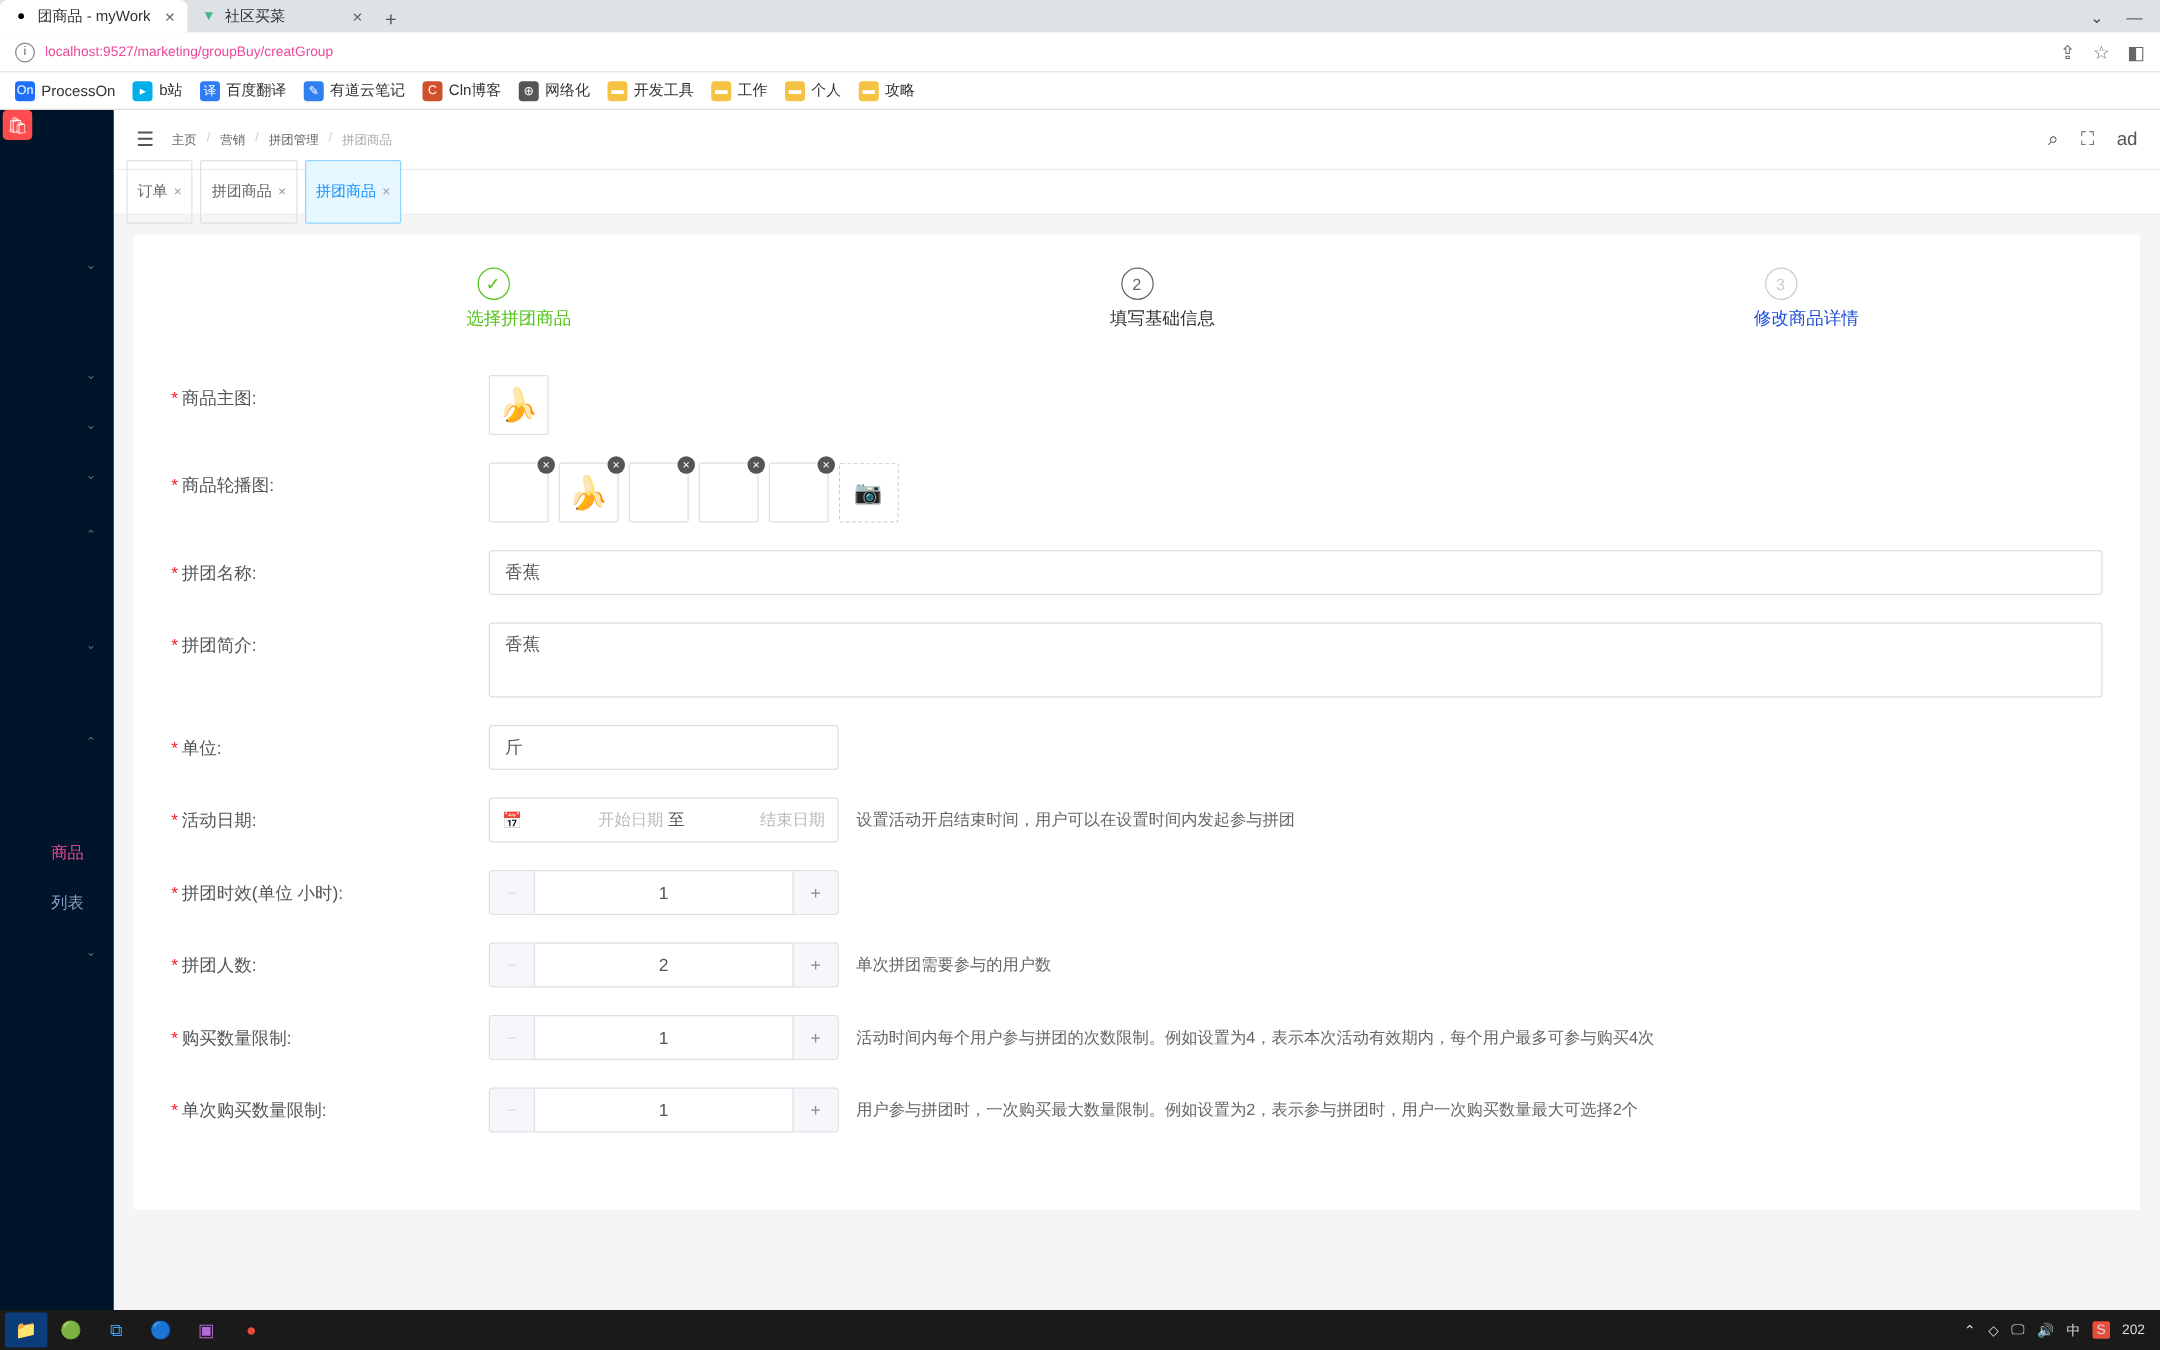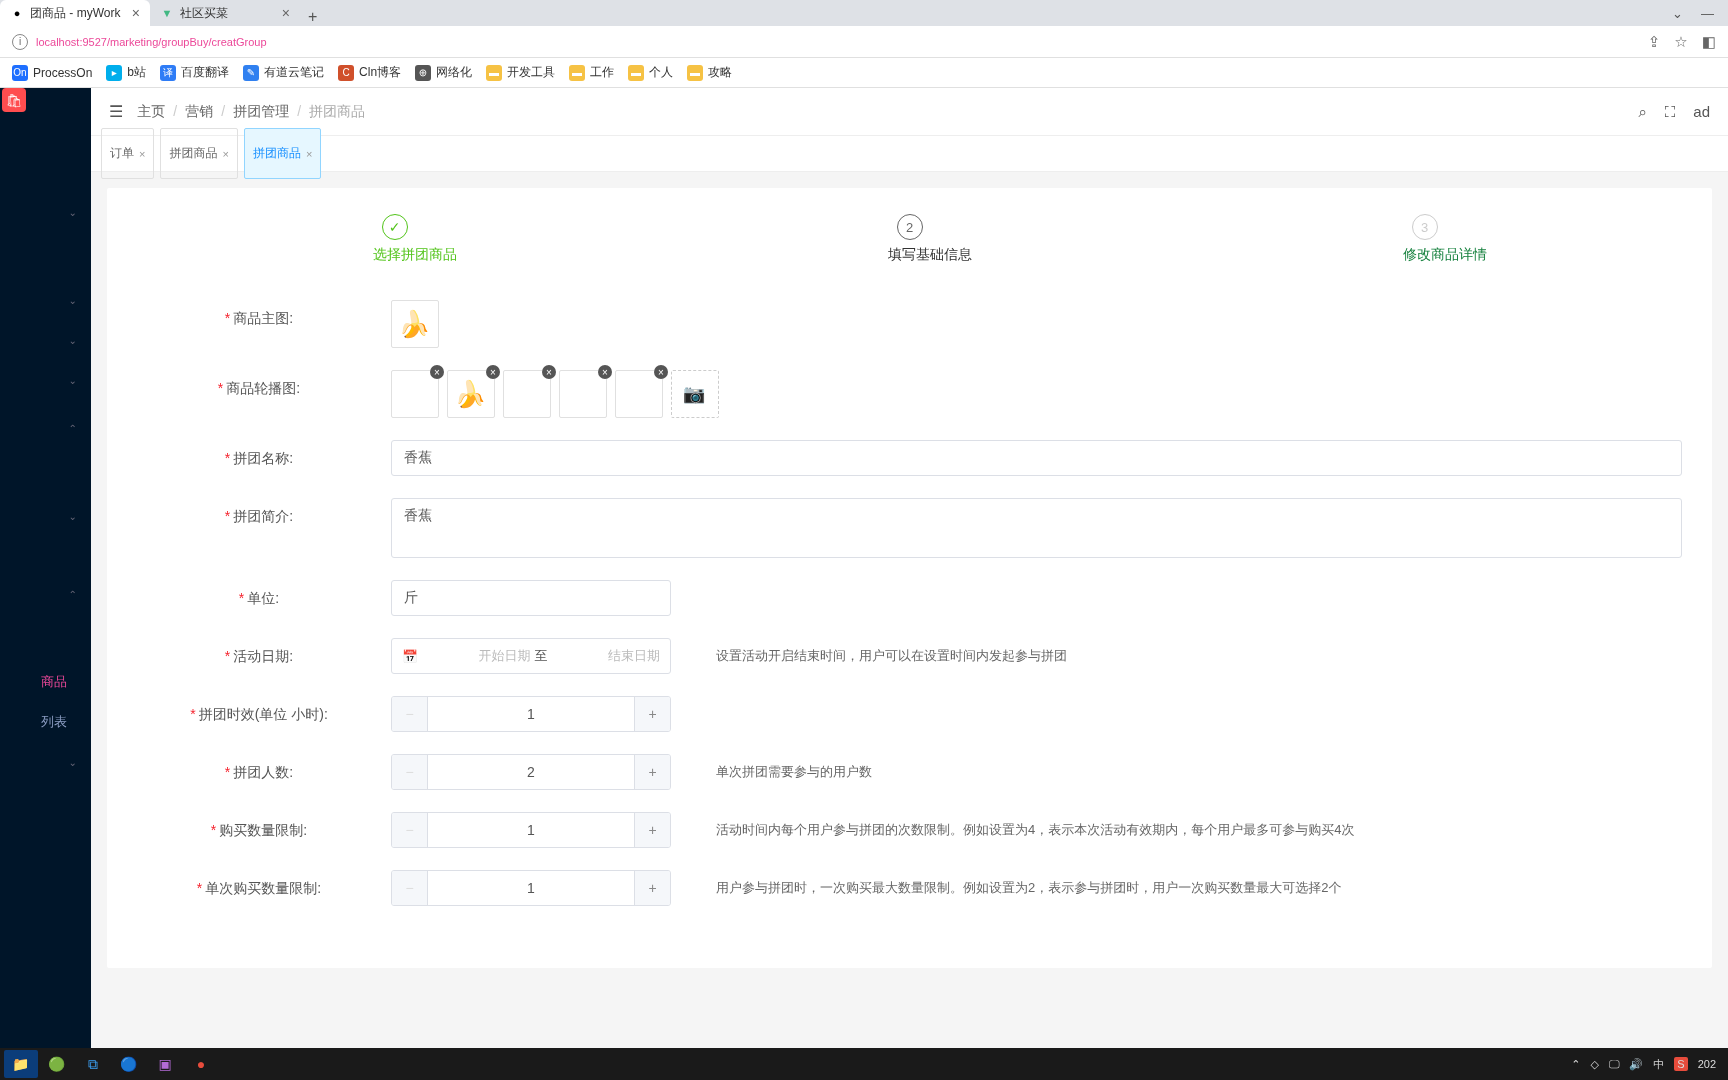--- a/index.html
+++ b/index.html
@@ -29,45 +29,45 @@
 .sidebar { width: 91px; background: #001529; color: #8b9dc3; padding-top: 4px; position: relative; }
 .side-item { height: 40px; display: flex; align-items: center; justify-content: flex-end; padding-right: 14px; font-size: 13px; cursor: pointer; position: relative; }
 .side-item .chev { font-size: 10px; color: #667; }
 .side-item.active { color: #ec4899; }
 .side-label { position: absolute; left: 0; right: 24px; text-align: right; white-space: nowrap; overflow: hidden; }
 
 .main { flex: 1; background: #f5f5f5; display: flex; flex-direction: column; overflow: hidden; }
 
 .topbar { height: 48px; background: #fff; display: flex; align-items: center; padding: 0 18px; gap: 14px; border-bottom: 1px solid #eee; }
 .menu-icon { font-size: 16px; color: #555; cursor: pointer; }
-.crumbs { display: flex; gap: 8px; font-size: 14px; color: #666; }
+.crumbs { display: flex; gap: 8px; font-size: 10px; color: #666; }
 .crumbs .sep { color: #ccc; }
 .crumbs .cur { color: #aaa; }
 .topbar-right { margin-left: auto; display: flex; gap: 18px; color: #555; font-size: 15px; align-items: center; }
 
 .tabs-row { height: 36px; background: #fff; display: flex; align-items: center; padding: 0 10px; gap: 6px; border-bottom: 1px solid #eee; }
 .ptab { padding: 16px 8px; border: 1px solid #e0e0e0; border-radius: 2px; font-size: 12px; color: #666; display: flex; align-items: center; gap: 5px; cursor: pointer; }
 .ptab.active { color: #1890ff; border-color: #91d5ff; background: #e6f7ff; }
 .ptab .x { font-size: 11px; color: #999; }
 
 .content { flex: 1; padding: 16px; overflow-y: auto; }
 .card { background: #fff; border-radius: 2px; padding: 20px 30px 40px; }
 
 .steps { display: flex; justify-content: space-around; align-items: flex-start; margin: 6px 0 36px; }
 .step { display: flex; flex-direction: column; align-items: center; gap: 6px; }
 .step-ic { width: 26px; height: 26px; border: 1.5px solid #52c41a; border-radius: 50%; display: flex; align-items: center; justify-content: center; color: #52c41a; font-size: 14px; }
 .step-ic.num { border-color: #666; color: #666; font-size: 13px; }
 .step-ic.dis { border-color: #ccc; color: #ccc; }
 .step-lbl { font-size: 14px; margin-left: 41px; }
 .step.done .step-lbl { color: #52c41a; }
 .step.cur .step-lbl { color: #333; }
-.step.dis .step-lbl { color: #15803d; }
+.step.dis .step-lbl { color: #1d4ed8; }
 
 .form-row { display: flex; align-items: flex-start; margin-bottom: 22px; }
-.form-lbl { width: 254px; text-align: center; padding-right: 10px; font-size: 14px; color: #555; line-height: 36px; }
+.form-lbl { width: 254px; text-align: left; padding-right: 10px; font-size: 14px; color: #555; line-height: 36px; }
 .form-lbl .req { color: #f5222d; margin-right: 3px; }
 .form-ctl { flex: 1; display: flex; align-items: center; gap: 14px; }
 
 .img-box { width: 48px; height: 48px; border: 1px solid #e0e0e0; border-radius: 2px; display: flex; align-items: center; justify-content: center; position: relative; background: #fff; }
 .img-box .banana { font-size: 26px; }
 .img-box .del { position: absolute; top: -6px; right: -6px; width: 14px; height: 14px; background: #555; color: #fff; border-radius: 50%; font-size: 10px; display: flex; align-items: center; justify-content: center; cursor: pointer; }
 .img-add { width: 48px; height: 48px; border: 1px dashed #ccc; border-radius: 2px; display: flex; align-items: center; justify-content: center; color: #999; font-size: 18px; cursor: pointer; }
 .img-row { display: flex; gap: 8px; }
 
 .inp { height: 36px; border: 1px solid #dcdfe6; border-radius: 3px; padding: 0 12px; font-size: 14px; color: #555; outline: none; }
@@ -81,21 +81,21 @@
 .date-range .d { flex: 1; text-align: right; }
 .date-range .to { color: #555; }
 
 .num-inp { width: 280px; height: 36px; border: 1px solid #dcdfe6; border-radius: 3px; display: flex; align-items: center; overflow: hidden; }
 .num-inp .btn { width: 36px; height: 100%; background: #f5f7fa; display: flex; align-items: center; justify-content: center; color: #888; cursor: pointer; font-size: 14px; }
 .num-inp .btn.dis { color: #ddd; cursor: not-allowed; }
 .num-inp .btn:first-child { border-right: 1px solid #dcdfe6; }
 .num-inp .btn:last-child { border-left: 1px solid #dcdfe6; }
 .num-inp .v { flex: 1; text-align: center; font-size: 14px; color: #555; }
 
-.hint { font-size: 13px; color: #666; line-height: 36px; margin-left: 31px; }
+.hint { font-size: 13px; color: #666; line-height: 36px; }
 
 
 .taskbar { position: fixed; bottom: 0; left: 0; right: 0; height: 32px; background: #1a1a1a; display: flex; align-items: center; padding: 0 4px; gap: 2px; }
 .taskbar .ti { width: 34px; height: 28px; display: flex; align-items: center; justify-content: center; color: #fff; font-size: 14px; cursor: pointer; border-radius: 2px; }
 .taskbar .tray { margin-left: auto; display: flex; gap: 10px; padding-right: 8px; color: #ddd; font-size: 11px; align-items: center; }
 </style>
 </head>
 <body>
 
 <div class="browser-top">

